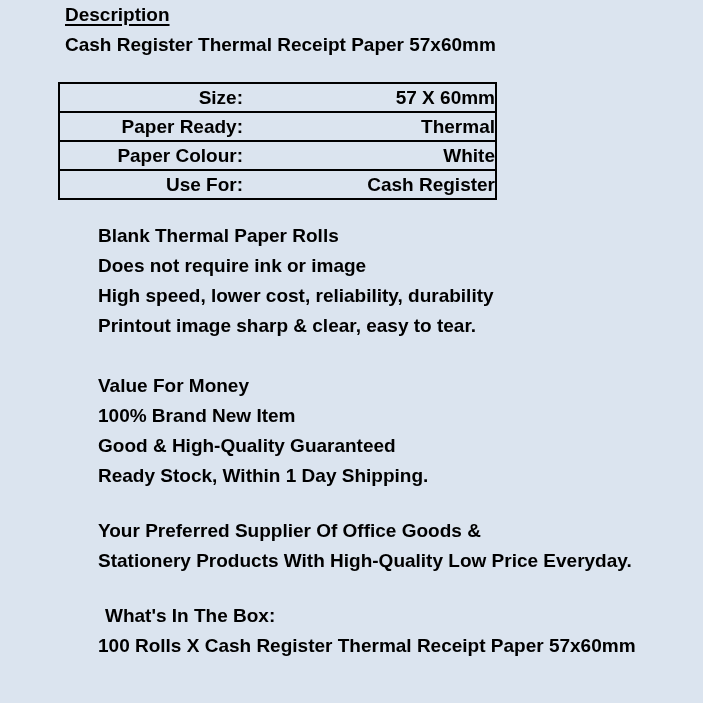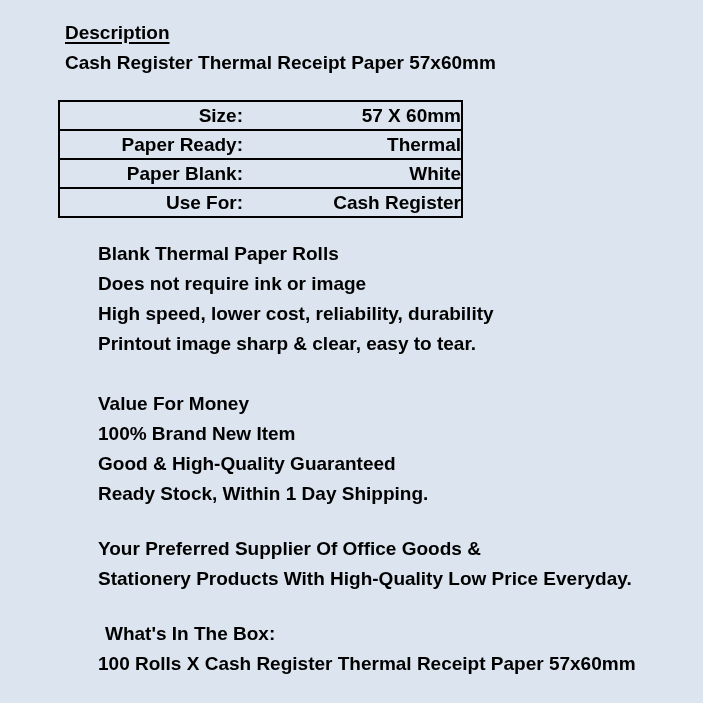--- a/index.html
+++ b/index.html
@@ -12,39 +12,38 @@
     background: #dbe4ef;
     overflow: hidden;
     font-family: "Liberation Sans", "DejaVu Sans", sans-serif;
     font-weight: 700;
     color: #000000;
   }
   .page {
     position: relative;
     width: 703px;
     height: 703px;
-    padding-top: 18px;
     box-sizing: border-box;
   }
   .heading {
     margin: 0 0 0 65px;
     font-size: 19px;
     line-height: 30px;
     text-decoration: underline;
     text-decoration-thickness: 2px;
     text-underline-offset: 3px;
   }
   .subtitle {
     margin: 0 12px 0 65px;
     font-size: 19px;
     line-height: 30px;
   }
   table.spec {
     margin: 22px 0 0 58px;
-    width: 405px;
+    width: 439px;
     border-collapse: collapse;
     border: 2px solid #000000;
     table-layout: fixed;
   }
   table.spec td {
     border-top: 2px solid #000000;
     padding: 0;
     height: 27px;
     vertical-align: middle;
     font-size: 19px;
@@ -86,21 +85,21 @@
     <tbody>
         <tr>
       <td class="lbl">Size:</td>
       <td class="val">57 X 60mm</td>
     </tr>
     <tr>
       <td class="lbl">Paper Ready:</td>
       <td class="val">Thermal</td>
     </tr>
     <tr>
-      <td class="lbl">Paper Blank:</td>
+      <td class="lbl">Paper Colour:</td>
       <td class="val">White</td>
     </tr>
     <tr>
       <td class="lbl">Use For:</td>
       <td class="val">Cash Register</td>
     </tr>
   </tbody>
     </table>
 
   <div class="para p-features">

